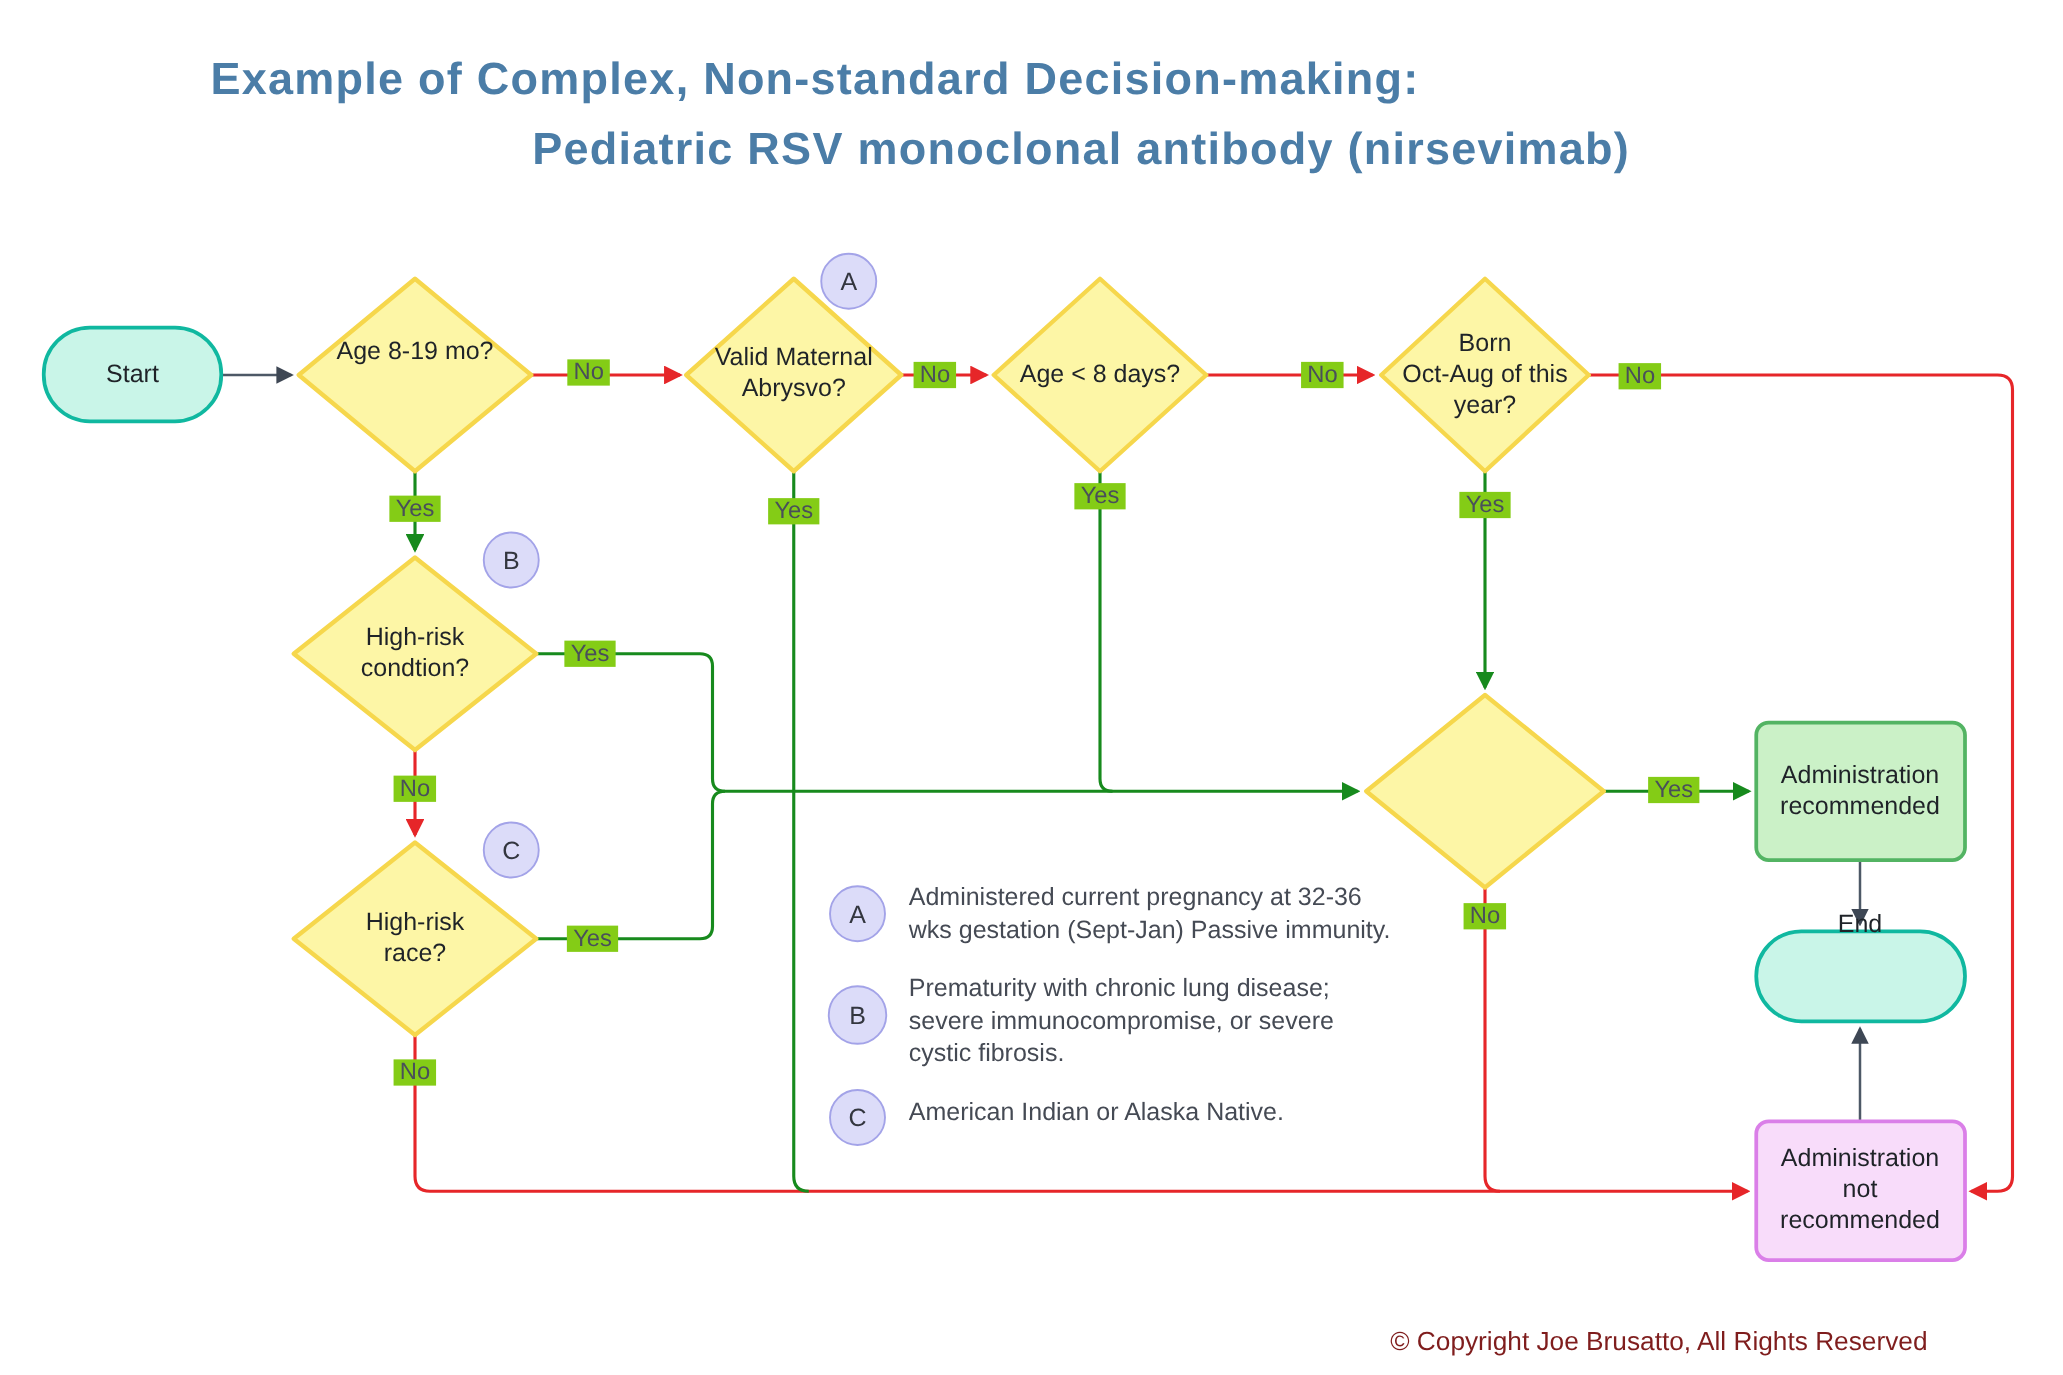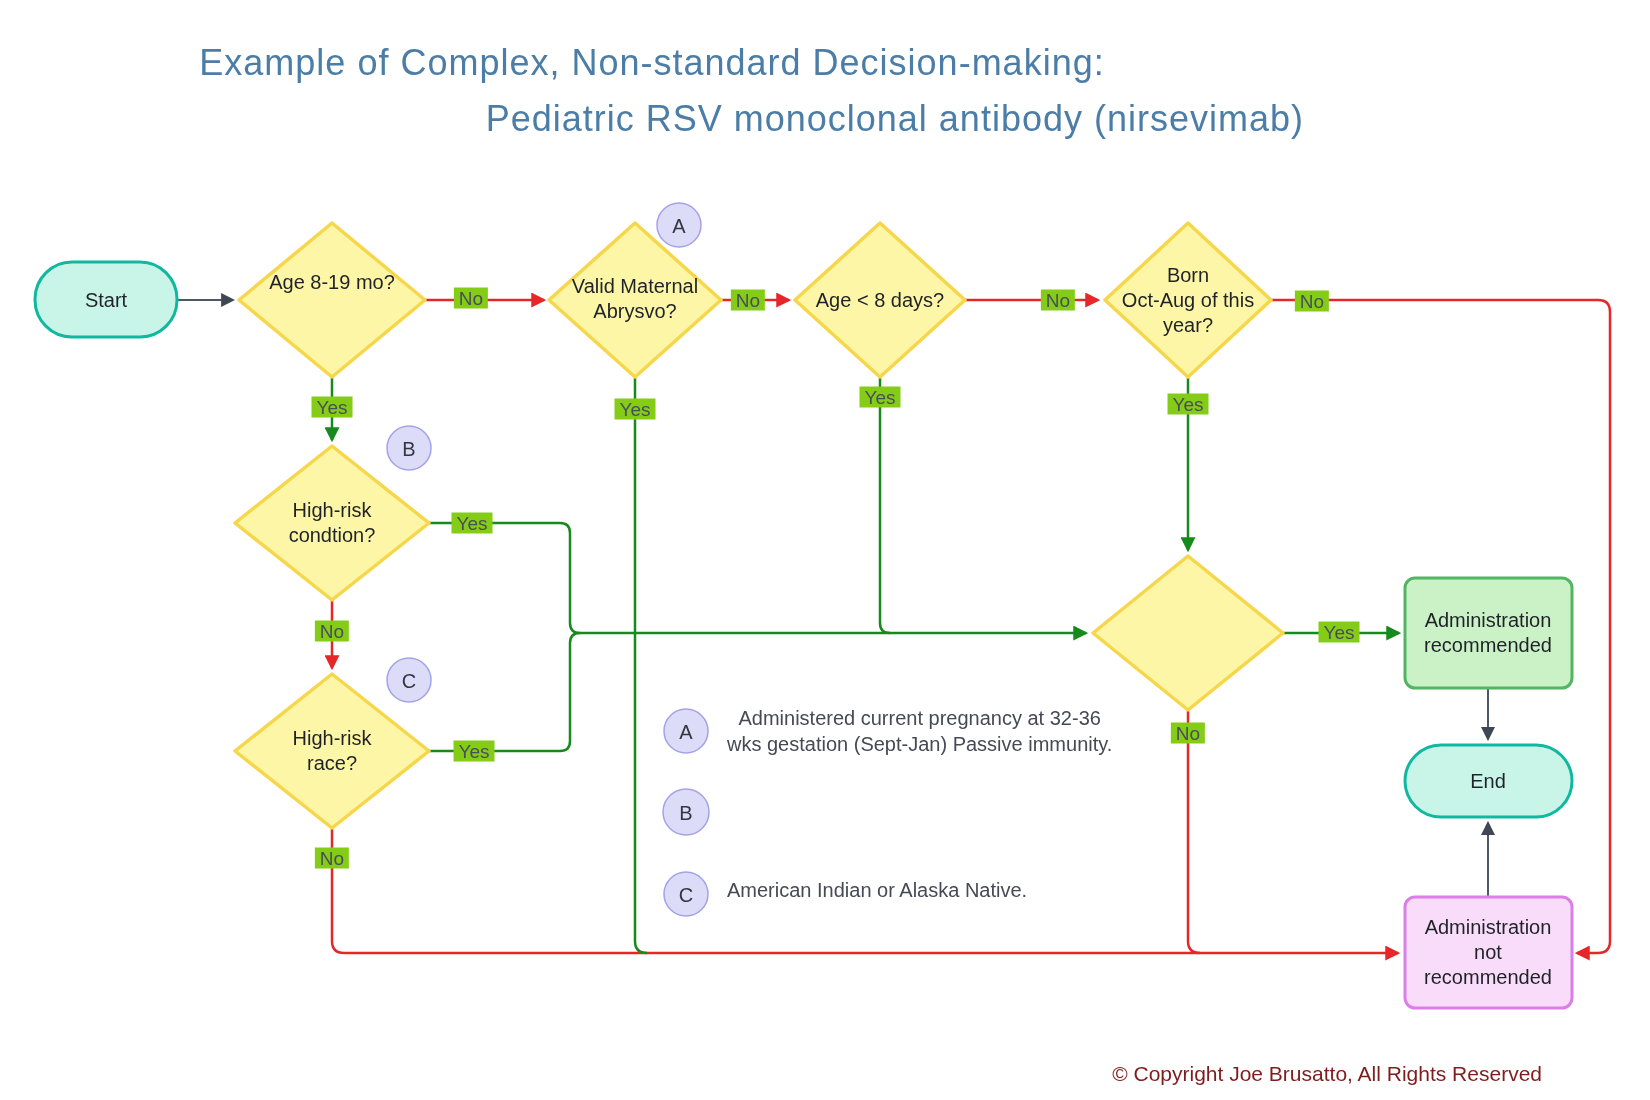--- a/index.html
+++ b/index.html
@@ -3,21 +3,21 @@
 <meta charset="utf-8">
 <style>
   html,body{margin:0;padding:0;background:#fff;}
   .stage{
     position:relative;width:1650px;height:1100px;background:#ffffff;
     font-family:"Liberation Sans",sans-serif;overflow:hidden;
   }
   .stage svg{position:absolute;left:0;top:0;}
   .title-line{
     position:absolute;left:0;width:1304px;text-align:center;
-    color:#4b7da7;font-weight:400;font-size:36px;letter-spacing:1px;
+    color:#4b7da7;font-weight:700;font-size:36px;letter-spacing:1px;
   }
   .nlabel{
     position:absolute;transform:translate(-50%,-50%);
     white-space:pre-line;text-align:center;color:#1f2328;
     font-size:20px;line-height:25px;
   }
   .elabel{
     position:absolute;transform:translate(-50%,-50%);
     background:#84cc16;padding:0 5px;color:#494f5a;
     font-size:19px;line-height:21px;white-space:nowrap;
@@ -106,21 +106,21 @@
   <div class="nlabel" style="left:880px;top:300px;">Age &lt; 8 days?</div>
   <div class="nlabel" style="left:1188px;top:300px;">Born
 Oct-Aug of this
 year?</div>
   <div class="nlabel" style="left:332px;top:523px;">High-risk
 condtion?</div>
   <div class="nlabel" style="left:332px;top:751px;">High-risk
 race?</div>
   <div class="nlabel" style="left:1488px;top:633px;">Administration
 recommended</div>
-  <div class="nlabel" style="left:1488px;top:781px;">End</div>
+  <div class="nlabel" style="left:1488px;top:740px;">End</div>
   <div class="nlabel" style="left:1488px;top:952px;">Administration
 not
 recommended</div>
 
   <div class="badge-letter" style="left:679px;top:226px;">A</div>
   <div class="badge-letter" style="left:409px;top:449px;">B</div>
   <div class="badge-letter" style="left:409px;top:681px;">C</div>
 
   <div class="elabel" style="left:471px;top:298px;">No</div>
   <div class="elabel" style="left:748px;top:300px;">No</div>
@@ -134,19 +134,22 @@
   <div class="elabel" style="left:332px;top:631px;">No</div>
   <div class="elabel" style="left:474px;top:751px;">Yes</div>
   <div class="elabel" style="left:332px;top:858px;">No</div>
   <div class="elabel" style="left:1339px;top:632px;">Yes</div>
   <div class="elabel" style="left:1188px;top:733px;">No</div>
 
   <div class="badge-letter" style="left:686px;top:732px;">A</div>
   <div class="badge-letter" style="left:686px;top:813px;">B</div>
   <div class="badge-letter" style="left:686px;top:895px;">C</div>
 
-  <div class="legend-text" style="left:727px;top:705px;text-align:center;">Administered current pregnancy at 32-36
+  <div class="legend-text" style="left:727px;top:705px;">Administered current pregnancy at 32-36
 wks gestation (Sept-Jan)  Passive immunity.</div>
+  <div class="legend-text" style="left:727px;top:778px;">Prematurity with chronic lung disease;
+severe immunocompromise, or severe
+cystic fibrosis.</div>
   <div class="legend-text" style="left:727px;top:877px;">American Indian or Alaska Native.</div>
 
   <div class="copyright">© Copyright Joe Brusatto, All Rights Reserved</div>
 
 </div>
 
 </body></html>

